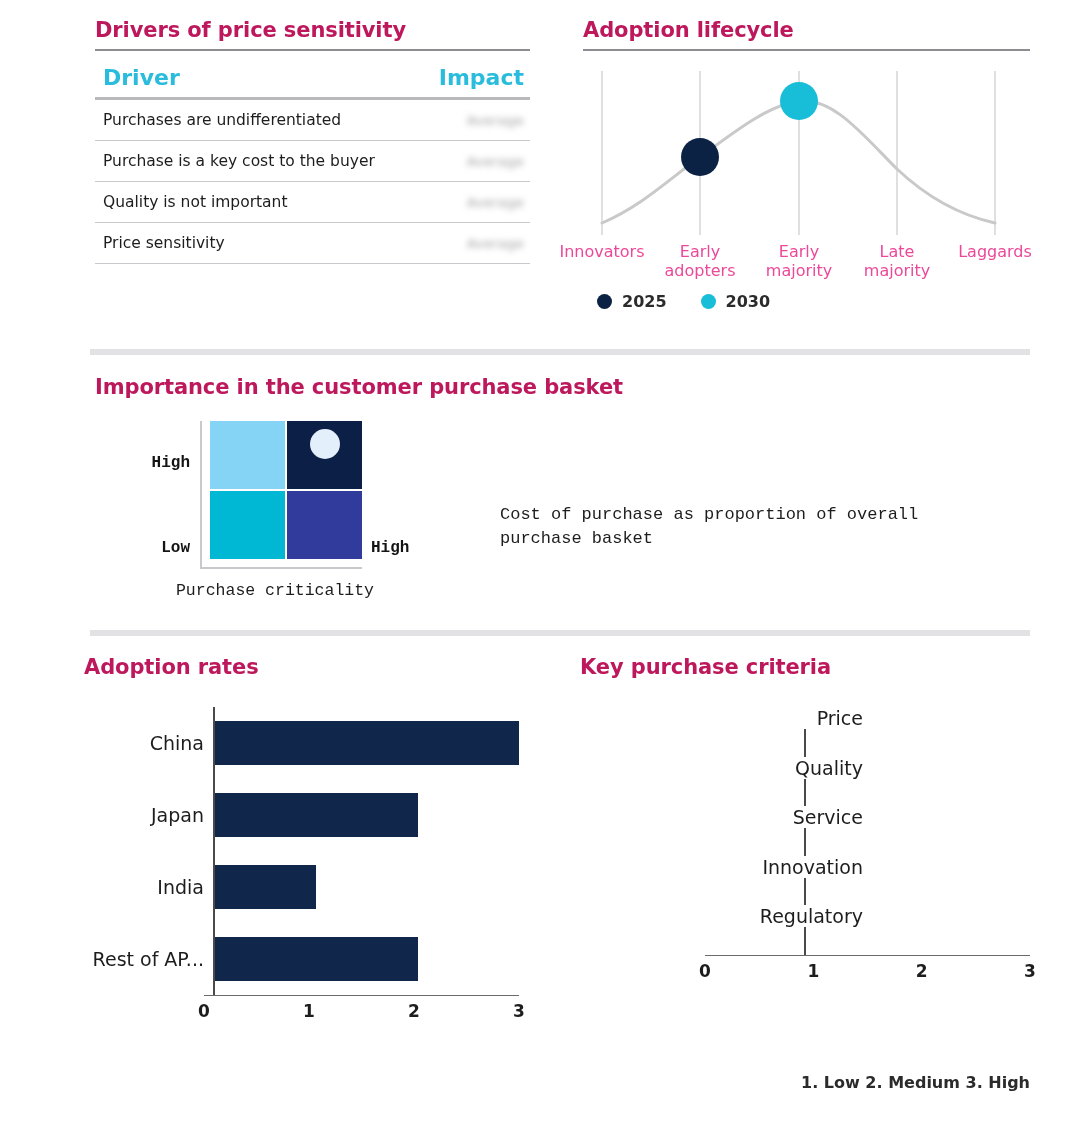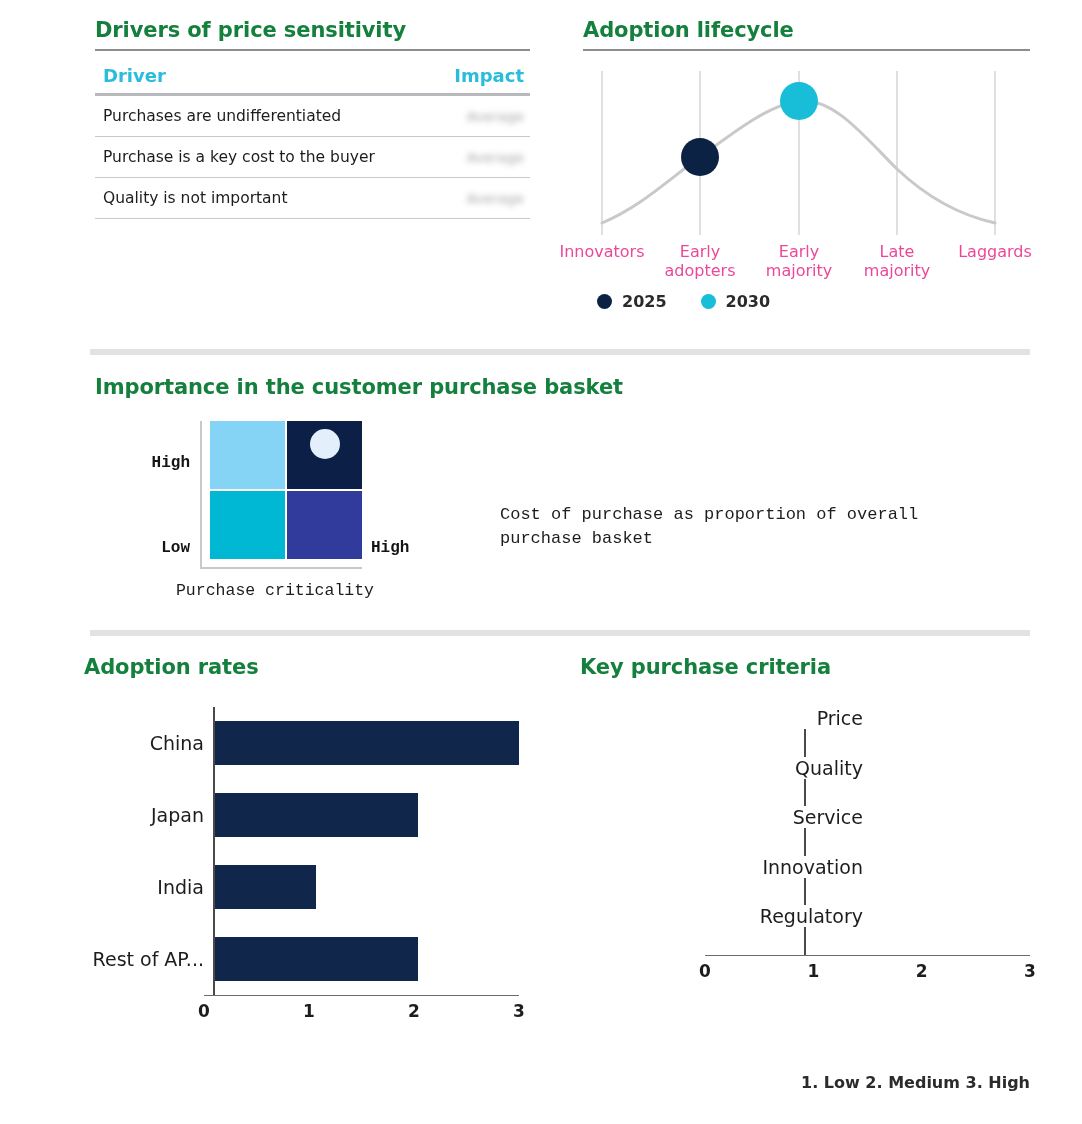--- a/index.html
+++ b/index.html
@@ -16,21 +16,21 @@
     overflow: hidden;
   }
 
   .page { position: relative; width: 1082px; height: 1124px; }
 
   
   .panel-title {
     font-family: "DejaVu Sans", sans-serif;
     font-weight: bold;
     font-size: 21px;
-    color: #15803d;
+    color: #be185d;
     letter-spacing: -0.1px;
   }
 
   .title-rule {
     height: 2px;
     background: #8c8c92;
     margin-top: 7px;
   }
 
   .section-divider {
@@ -50,21 +50,21 @@
   }
   #drivers-panel .title-rule { width: 435px; }
 
   table.drivers {
     border-collapse: collapse;
     width: 435px;
     margin-top: 12px;
     table-layout: fixed;
   }
   table.drivers th {
-    font-size: 18px;
+    font-size: 22px;
     font-weight: bold;
     color: #29bcdc;
     text-align: left;
     padding: 2px 0 7px 8px;
     border-bottom: 3px solid #b9b9bd;
     margin-top: 26px;
   }
   table.drivers th.impact-col {
     text-align: right;
     padding-right: 6px;
@@ -317,20 +317,24 @@
           <td class="impact-cell"><span class="blurred-value">Average</span></td>
         </tr>
         <tr>
           <td>Purchase is a key cost to the buyer</td>
           <td class="impact-cell"><span class="blurred-value">Average</span></td>
         </tr>
         <tr>
           <td>Quality is not important</td>
           <td class="impact-cell"><span class="blurred-value">Average</span></td>
         </tr>
+        <tr>
+          <td>Price sensitivity</td>
+          <td class="impact-cell"><span class="blurred-value">Average</span></td>
+        </tr>
       </tbody>
     </table>
   </div>
 
   <div id="lifecycle-panel">
     <div class="panel-title">Adoption lifecycle</div>
     <div class="title-rule"></div>
 
     <div class="lifecycle-plot">
       <svg width="447" height="175" viewBox="0 0 447 175">

